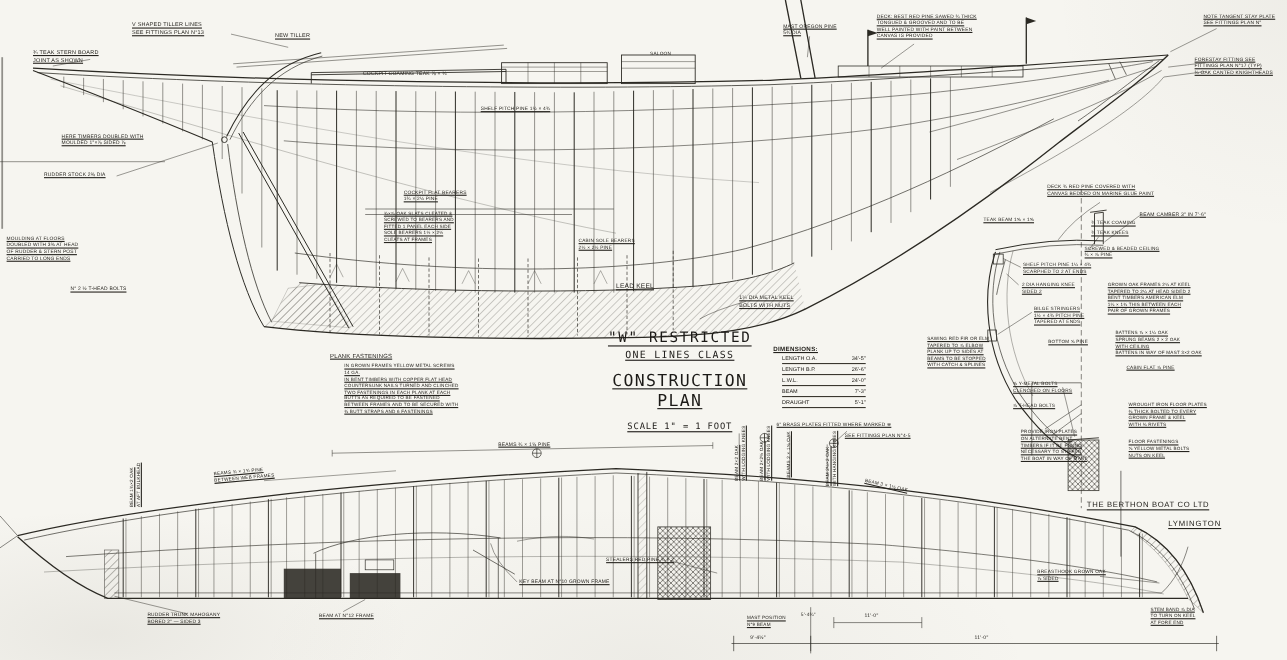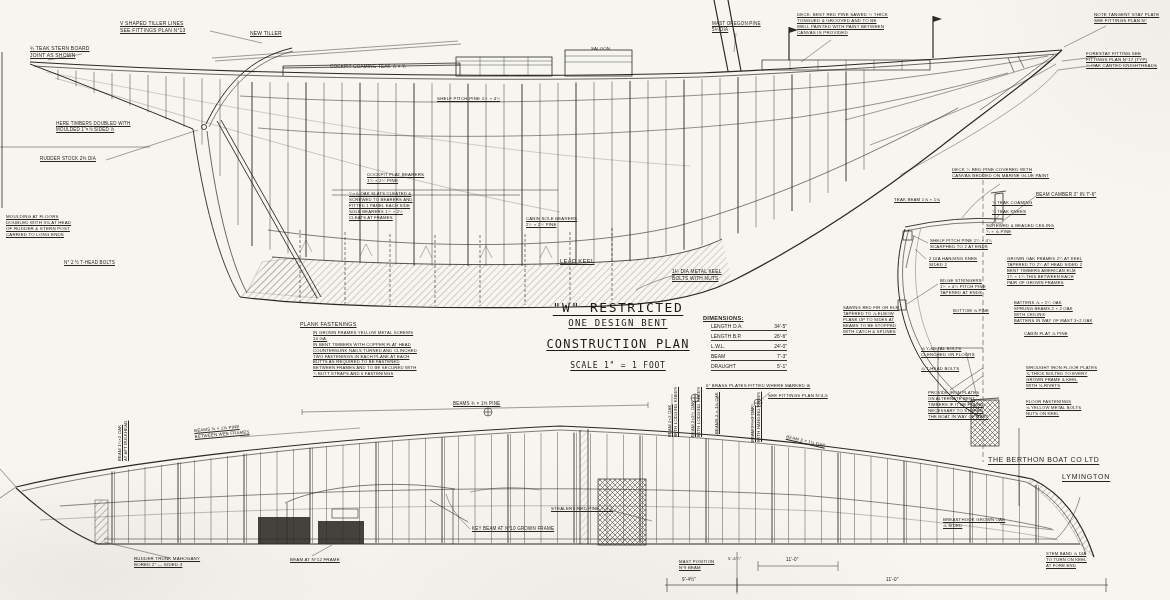--- a/index.html
+++ b/index.html
@@ -23,21 +23,21 @@
     font-size:5px;line-height:1.4;letter-spacing:.2px;
     transform-origin:0 0;
   }
   .note.u{text-decoration:underline;text-underline-offset:1px;}
   #title-block{
     position:absolute;left:533px;top:300px;width:170px;text-align:center;
     color:#1c1a17;font-family:"DejaVu Sans Mono", monospace;
   }
   #title-block .t1{font-size:13px;letter-spacing:1.5px;text-decoration:underline;text-underline-offset:3px;}
   #title-block .t2{font-size:9px;letter-spacing:1.2px;margin-top:3px;text-decoration:underline;text-underline-offset:2px;}
-  #title-block .t3{font-size:12px;letter-spacing:1.2px;margin-top:9px;text-decoration:underline;text-underline-offset:2px;}
+  #title-block .t3{font-size:15px;letter-spacing:1.2px;margin-top:9px;text-decoration:underline;text-underline-offset:2px;}
   #title-block .t4{font-size:8px;letter-spacing:.8px;margin-top:10px;text-decoration:underline;text-underline-offset:2px;}
   #dimensions-table{
     position:absolute;left:703px;top:315px;width:84px;color:#23211c;
   }
   #dimensions-table .hd{font-size:5.6px;letter-spacing:.3px;text-decoration:underline;font-weight:bold;}
   #dimensions-table .row{
     display:flex;justify-content:space-between;margin-left:8px;margin-top:2.2px;
     font-size:5px;border-bottom:.6px solid #3a372f;padding-bottom:.8px;
   }
   #maker-name{position:absolute;left:988px;top:456px;font-size:7px;letter-spacing:.6px;color:#23211c;text-decoration:underline;text-underline-offset:2px;}
@@ -442,21 +442,21 @@
       <div class="note" style="left: 786px; top: 557px; font-size: 4.6px;">11'-0"</div>
       <div class="note" style="left: 682px; top: 577px; font-size: 4.6px;">9'-4½"</div>
       <div class="note" style="left: 886px; top: 577px; font-size: 4.6px;">11'-0"</div>
       <div class="note u" style="left: 1046px; top: 551px; font-size: 4.2px;">STEM BAND ⅞ DIA
 TO TURN ON KEEL
 AT FORE END</div>
     </div>
 
   <div id="title-block">
     <div class="t1">"W" RESTRICTED</div>
-    <div class="t2">ONE DESIGN BENT</div>
+    <div class="t2">ONE LINES CLASS</div>
     <div class="t3">CONSTRUCTION PLAN</div>
     <div class="t4">SCALE 1" = 1 FOOT</div>
   </div>
 
   <div id="dimensions-table">
     <div class="hd">DIMENSIONS:</div>
     <div class="row">
       <span>LENGTH O.A.</span>
         <span>34'-5"</span>
     </div>

